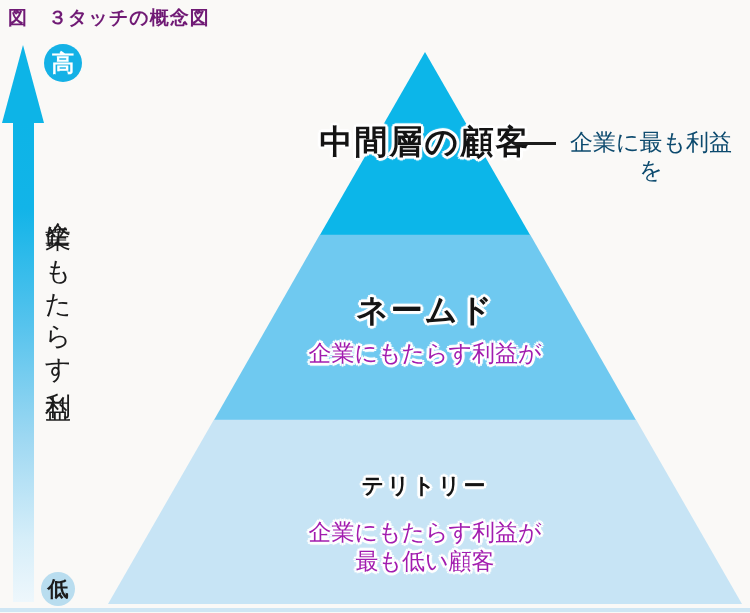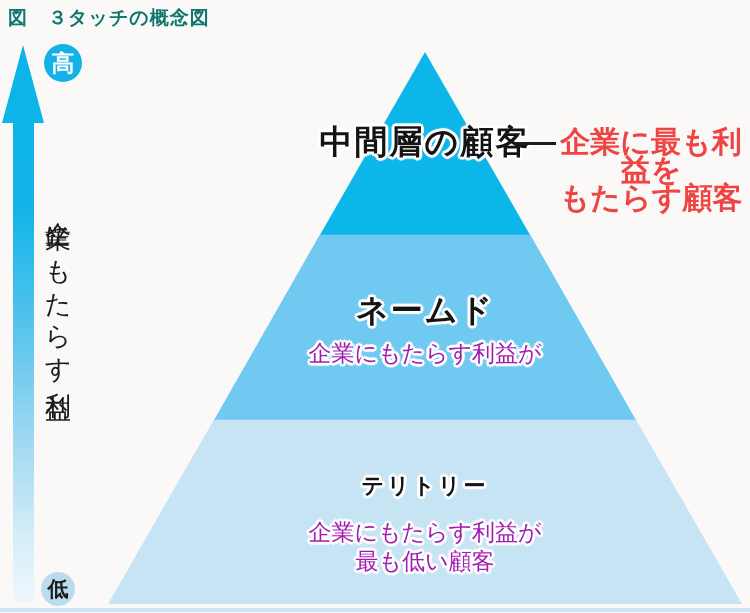--- a/index.html
+++ b/index.html
@@ -7,21 +7,21 @@
     width:750px;height:613px;position:relative;overflow:hidden;
     background:#faf9f7;
     font-family:"Liberation Sans","DejaVu Sans",sans-serif;
     color:#1b1b1b;
   }
   .abs{position:absolute;}
 
   
   .fig-title{
     left:8px;top:5px;
-    font-size:19px;font-weight:700;letter-spacing:1px;color:#0f766e;
+    font-size:19px;font-weight:700;letter-spacing:1px;color:#701a75;
   }
 
   
   .arrow-wrap{left:2px;top:45px;width:42px;height:557px;}
   .arrow-head{
     position:absolute;left:0;top:0;width:42px;height:78px;
     background:#0db4e7;
     clip-path:polygon(50% 0,100% 100%,0 100%);
   }
   .arrow-shaft{
@@ -70,21 +70,21 @@
   .name-1{top:289px;font-size:32px;letter-spacing:2px;}
   .name-2{top:471px;font-size:22px;letter-spacing:3px;}
   .tier-desc{font-size:23px;font-weight:500;line-height:28px;color:#a21caf;}
   .desc-1{top:339px;}
   .desc-2{top:518px;line-height:29px;}
 
   
   .callout-dash{left:514px;top:142px;width:42px;height:3px;background:#1c1c1c;}
   .callout-text{
     left:559px;top:128px;width:184px;text-align:center;
-    font-size:30px;font-weight:700;line-height:28px;color:#ef4444;
+    font-size:23px;font-weight:400;line-height:28px;color:#0c4a6e;
   }
 
   
   .bottom-rule{left:0;top:608px;width:750px;height:4px;background:#cfe6f4;}
 </style>
 </head>
 <body>
 
 <div class="abs fig-title">図　３タッチの概念図</div>
 
@@ -105,21 +105,20 @@
 <div class="abs pyramid">
   <div class="tier tier-0" style="background: rgb(12, 182, 233);"></div>
   <div class="tier tier-1" style="background: rgb(111, 201, 240);"></div>
   <div class="tier tier-2" style="background: rgb(199, 228, 245);"></div>
 </div>
 
 <div class="abs band-text tier-name name-0 outlined">中間層の顧客</div>
 <div class="abs callout-dash"></div>
 <div class="abs callout-text">
   <div>企業に最も利益を</div>
-  <div>もたらす顧客</div>
 </div>
 
 <div class="abs band-text tier-name name-1 outlined">ネームド</div>
 <div class="abs band-text tier-desc desc-1 outlined">
   <div>企業にもたらす利益が</div>
 </div>
 
 <div class="abs band-text tier-name name-2 outlined">テリトリー</div>
 <div class="abs band-text tier-desc desc-2 outlined">
   <div>企業にもたらす利益が</div>

